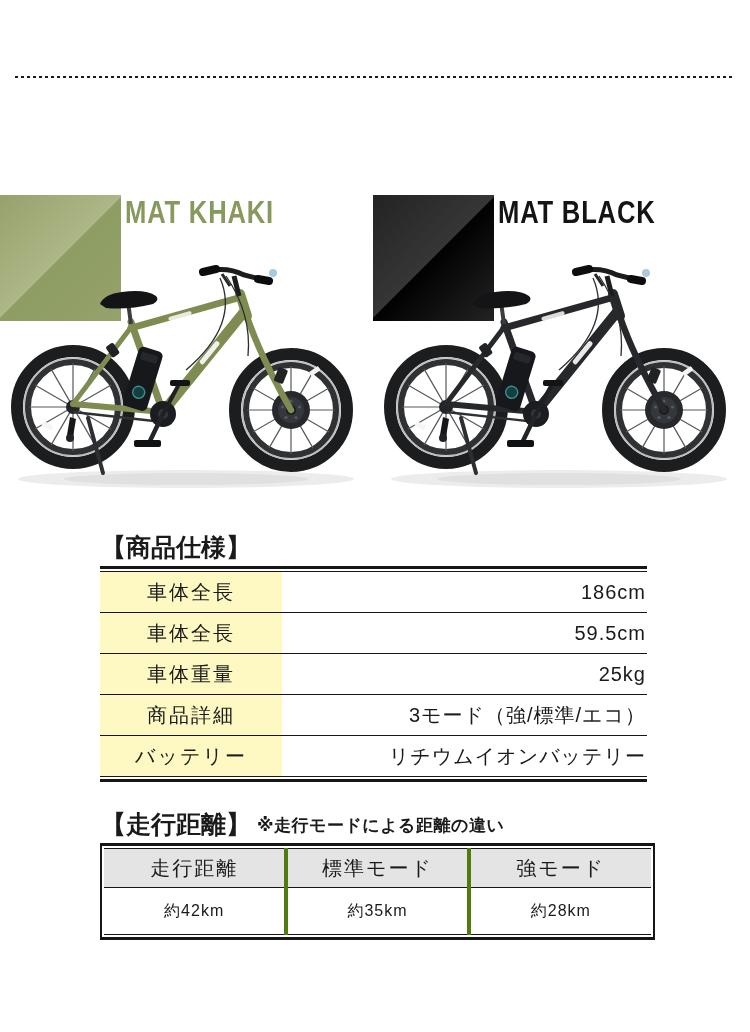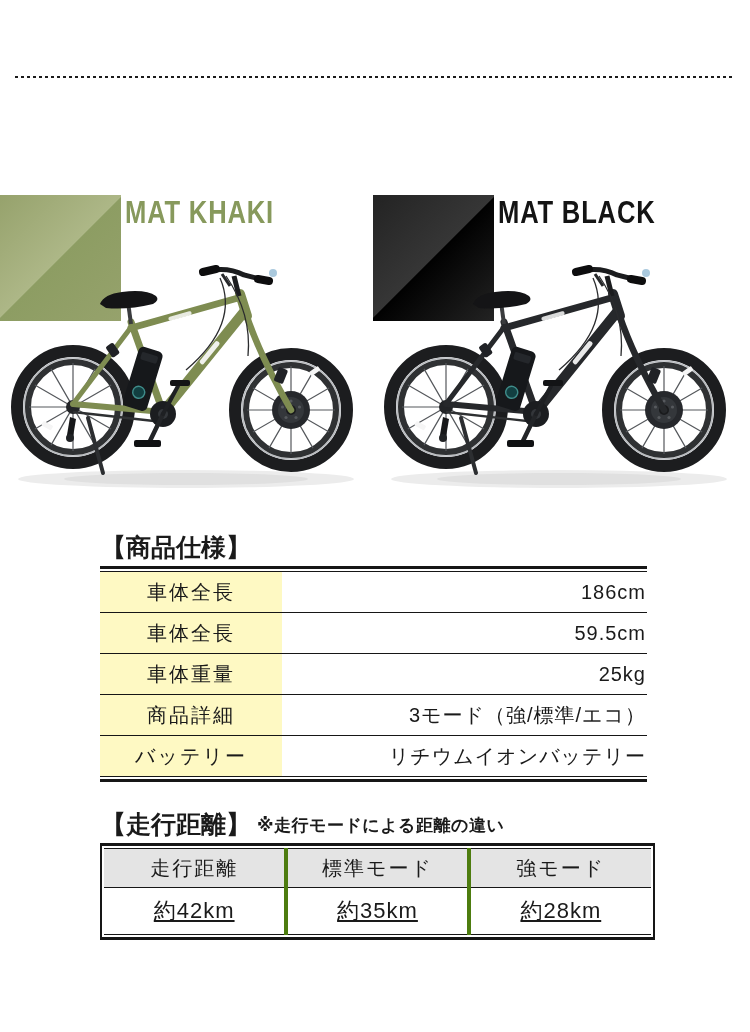--- a/index.html
+++ b/index.html
@@ -52,21 +52,21 @@
   
   .dist-wrap{
     position:absolute;left:100px;top:843px;width:547px;
     border:3px solid #161616;border-left-width:2px;border-right-width:2px;padding:2px;
   }
   .dist-table th,.dist-table td{
     border-top:1px solid #161616;border-bottom:1px solid #161616;
     text-align:center;vertical-align:middle;font-weight:400;
   }
   .dist-table th{background:#e4e4e4;height:36px;font-size:20px;letter-spacing:2px;}
-  .dist-table td{height:44px;font-size:22px;letter-spacing:1px;text-decoration:underline;}
+  .dist-table td{height:44px;font-size:16px;letter-spacing:1px;}
   .dist-table th + th,.dist-table td + td{border-left:4px solid #4d7c0f;}
 </style>
 </head>
 <body>
 
 <div class="page">
 
   <header class="title-row">
     <span class="dash-line"></span>
     <span class="dash-line"></span>

